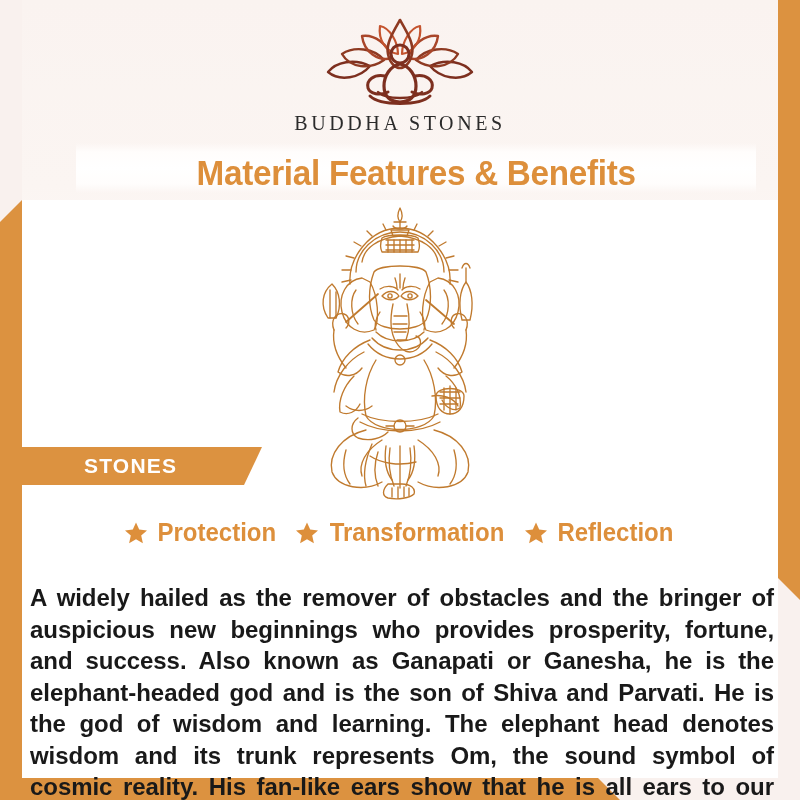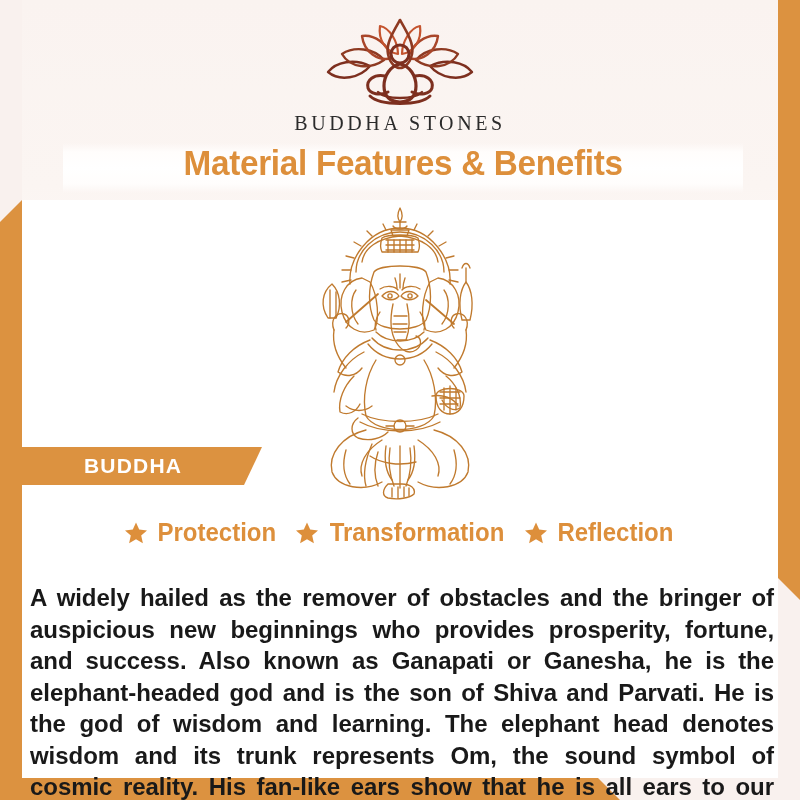--- a/index.html
+++ b/index.html
@@ -73,25 +73,25 @@
     font-family: "Liberation Serif", serif;
     font-size: 20px;
     letter-spacing: 3.6px;
     color: #2b2b2b;
     font-weight: 400;
   }
 
   
   .title-band {
     position: absolute;
-    top: 143px; left: 63px;
+    top: 143px; left: 76px;
     width: 680px; height: 50px;
     background: linear-gradient(180deg, rgba(255,255,255,0) 0%, #fffdfc 18%, #ffffff 50%, #fffdfc 82%, rgba(255,255,255,0) 100%);
     display: flex;
-    align-items: flex-start;
+    align-items: flex-end;
     justify-content: center;
   }
   .title-text {
     font-family: "Liberation Sans Narrow","Liberation Sans", sans-serif;
     font-weight: 700;
     font-size: 35px;
     letter-spacing: -0.3px;
     color: #dd8f3b;
     transform: scaleX(0.95);
     white-space: nowrap;
@@ -326,21 +326,21 @@
         <path d="M138 284 C132 290 132 296 138 298 C148 300 160 298 164 294 C166 288 160 284 152 284 Z"></path>
         <path d="M142 288 v9 M148 287 v11 M154 287 v10 M159 288 v8"></path>
 
         <path d="M122 244 C116 258 112 272 116 286"></path>
         <path d="M128 252 C124 264 124 276 128 286"></path>
       </g>
     </svg>
   </div>
 
   <div class="name-tag">
-    <span class="name-tag-label">BUDDHA</span>
+    <span class="name-tag-label">STONES</span>
   </div>
 
   <div class="features">
     <div class="feature">
       <svg class="star-icon" viewBox="0 0 24 24" aria-hidden="true">
         <polygon points="12,1.5 15.2,8.6 23,9.4 17.2,14.6 18.9,22.3 12,18.3 5.1,22.3 6.8,14.6 1,9.4 8.8,8.6" fill="#dd8f3b"></polygon>
       </svg>
       <span class="feature-label">Protection</span>
     </div>
     <div class="feature">

